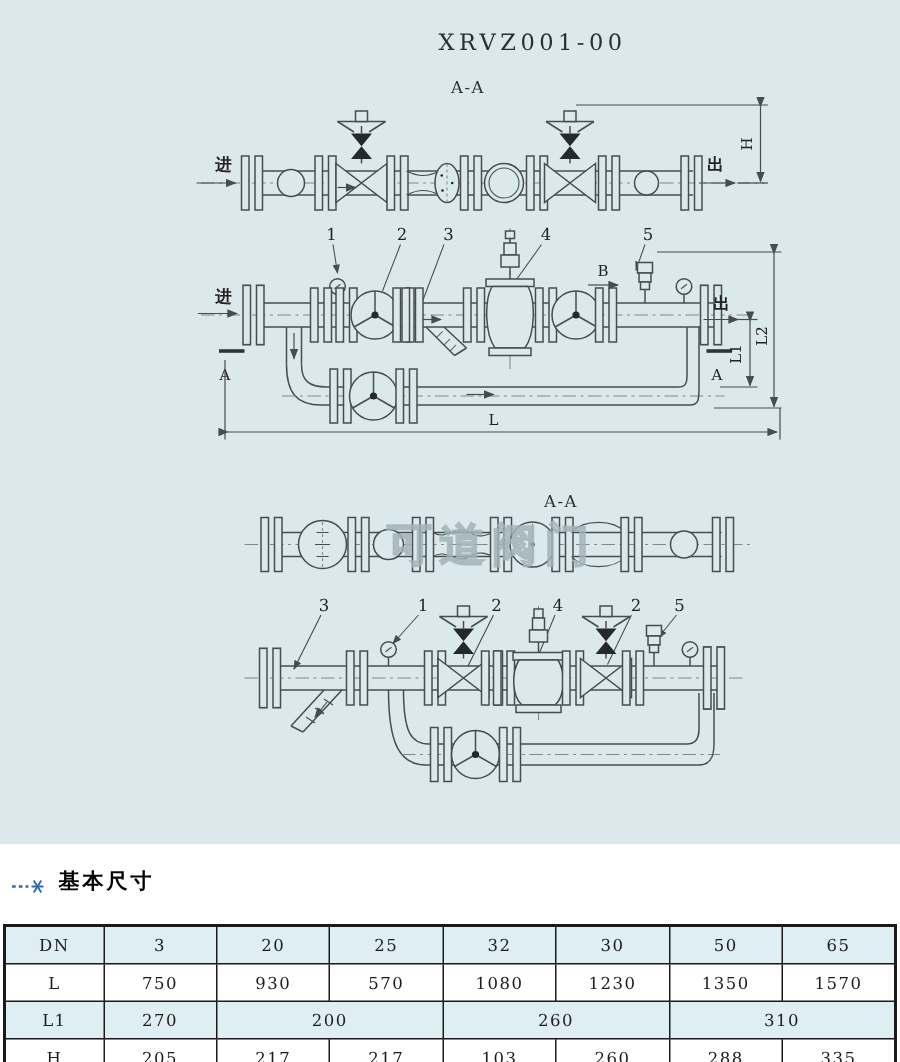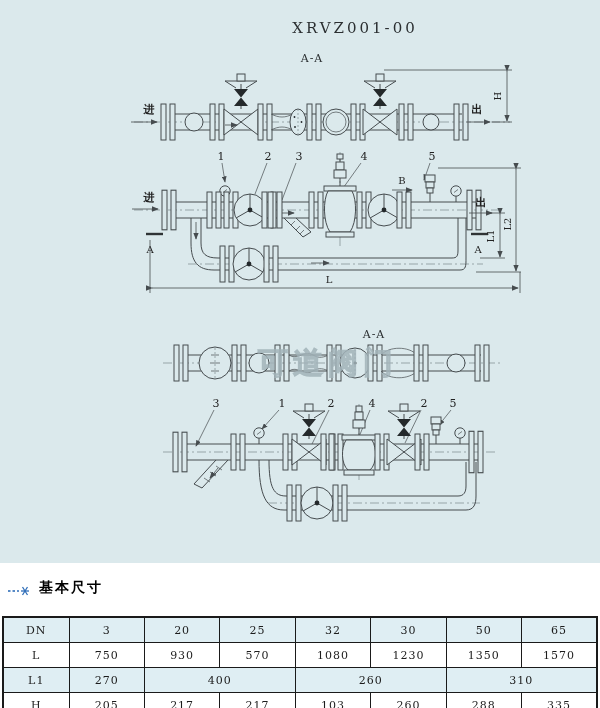--- a/index.html
+++ b/index.html
@@ -392,21 +392,21 @@
           <td>930</td>
           <td>570</td>
           <td>1080</td>
           <td>1230</td>
           <td>1350</td>
           <td>1570</td>
         </tr>
         <tr class="shaded">
           <td>L1</td>
           <td>270</td>
-          <td colspan="2">400</td>
+          <td colspan="2">200</td>
           <td colspan="2">260</td>
           <td colspan="2">310</td>
         </tr>
         <tr>
           <td>H</td>
           <td>205</td>
           <td>217</td>
           <td>217</td>
           <td>103</td>
           <td>260</td>

